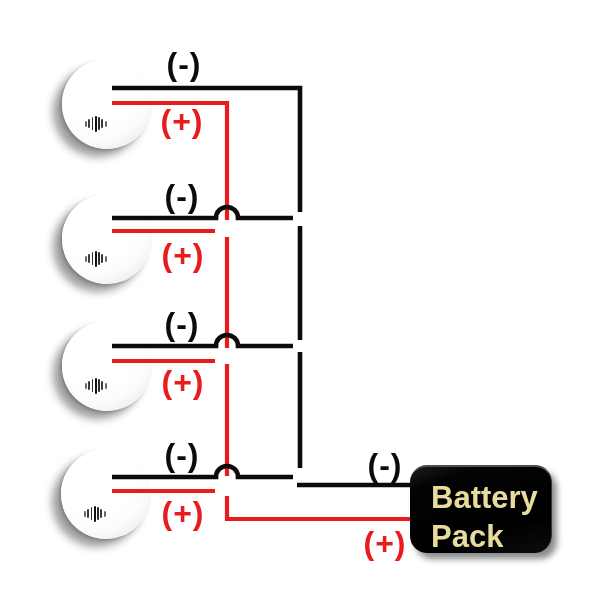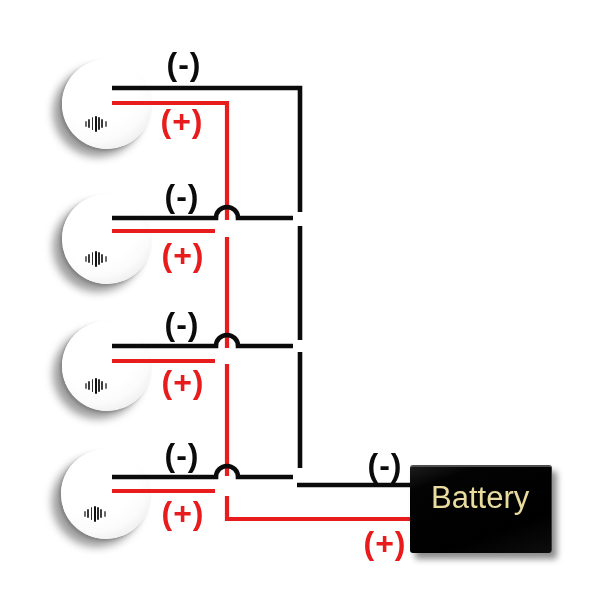--- a/index.html
+++ b/index.html
@@ -37,23 +37,23 @@
     font-size:32px;font-weight:bold;letter-spacing:1px;white-space:nowrap;
     line-height:1;
   }
   .lbl.neg{color:#0b0b0b;}
   .lbl.pos{color:#e81b1d;}
   
   .battery{
     position:absolute;left:410px;top:465px;width:142px;height:88px;
     background:linear-gradient(160deg,#1c1c1c 0%,#030303 18%,#000000 70%,#0d0d0d 100%);
     border-top:2px solid #4e4e4e;border-right:1px solid #383838;
-    border-radius:3px;box-sizing:border-box;
+    border-radius:17px;box-sizing:border-box;
     box-shadow:5px 6px 6px rgba(0,0,0,0.45);
-    color:#e9db9d;font-size:31px;font-weight:400;
+    color:#e9db9d;font-size:31px;font-weight:700;
     padding:11px 0 0 21px;line-height:39px;white-space:nowrap;
   }
 </style>
 </head>
 <body>
 
 <div class="stage">
 
   <div class="detector d1">
     <div class="grille">
@@ -131,15 +131,16 @@
   <div class="lbl pos" style="left:183px;top:382px;">(+)</div>
 
   <div class="lbl neg" style="left:182px;top:455px;">(-)</div>
   <div class="lbl pos" style="left:183px;top:513px;">(+)</div>
 
   <div class="lbl neg" style="left:385px;top:465px;">(-)</div>
   <div class="lbl pos" style="left:385px;top:543px;">(+)</div>
 
   <div class="battery">
     <div>Battery</div>
+    <div>Pack</div>
   </div>
 
 </div>
 
 </body></html>

